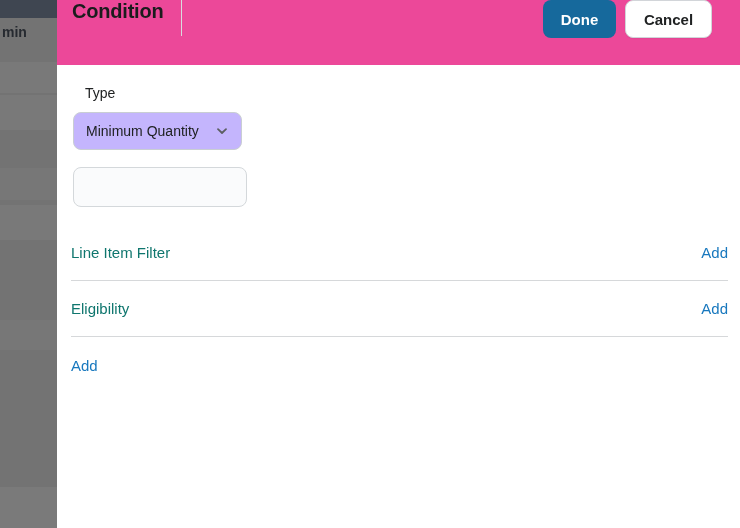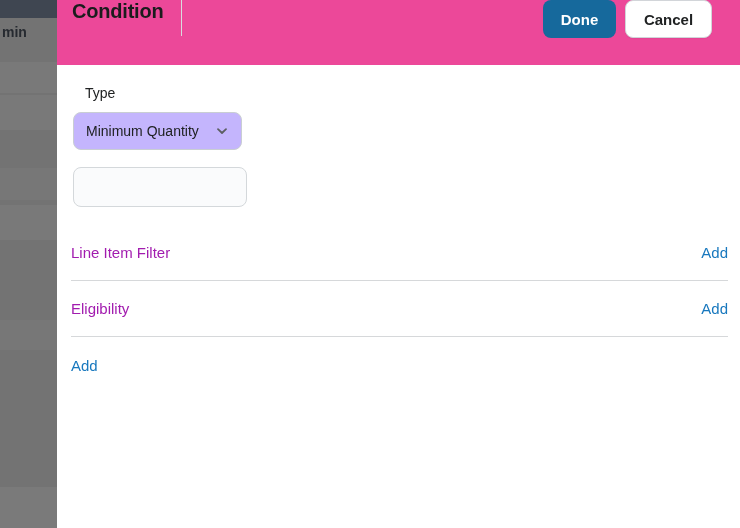--- a/index.html
+++ b/index.html
@@ -93,21 +93,21 @@
     padding:0 12px; font-size:14px; color:#202223;
     font-family:"Liberation Sans", sans-serif; outline:none;
   }
 
   
   .rows { margin:18px 12px 0 14px; }
   .row {
     height:56px; display:flex; align-items:center; justify-content:space-between;
   }
   .row.bordered { border-bottom:1px solid #d6d8da; }
-  .row-label { font-size:15px; color:#a21caf; }
+  .row-label { font-size:15px; color:#0f766e; }
   .row-action {
     font-size:15px; font-weight:500; color:#1878be;
     text-decoration:none; cursor:pointer;
   }
 </style>
 </head>
 <body>
 
 <div class="viewport">
 

